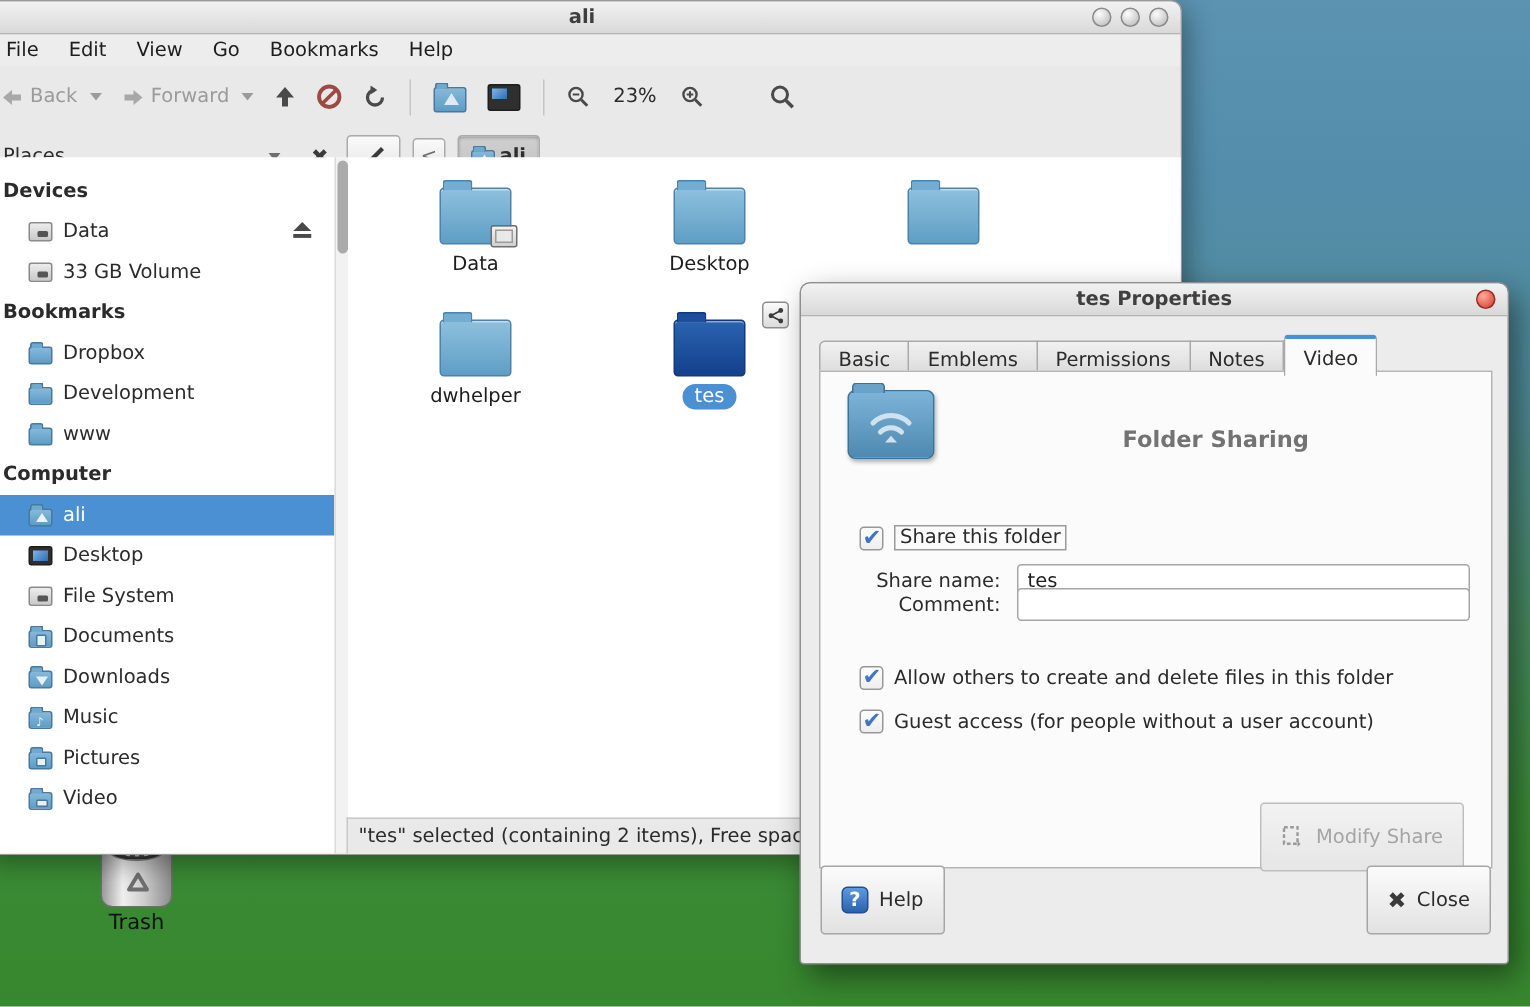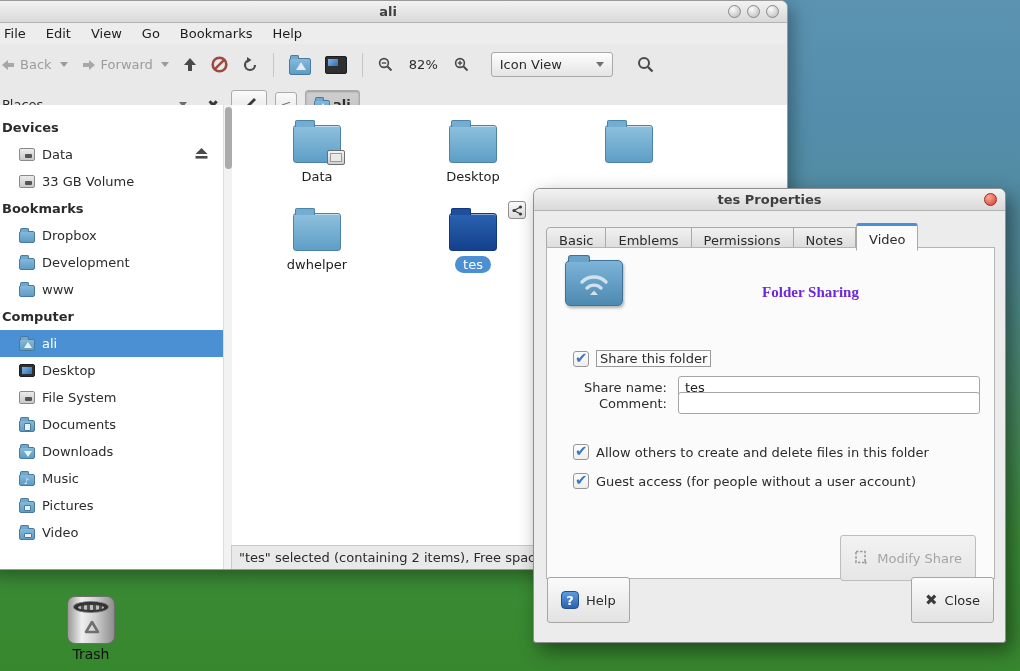--- a/index.html
+++ b/index.html
@@ -2,21 +2,21 @@
 <html><head>
 <meta charset="utf-8">
 <style>
   * { margin:0; padding:0; box-sizing:border-box; }
   html,body { width:1020px; height:671px; overflow:hidden;
     font-family:"DejaVu Sans", sans-serif; font-size:13px; color:#2e2e2e; }
   body { position:relative;
     background:linear-gradient(180deg,#5b93b1 0%,#538dab 18%,#4f8a96 40%,#47895f 62%,#3b8c38 80%,#37872e 100%); }
 
   
-  .trash { position:absolute; left:46px; top:596px; width:90px; text-align:center; cursor:default; }
+  .trash { position:absolute; left:46px; top:557px; width:90px; text-align:center; cursor:default; }
   .trash .can { width:48px; height:48px; margin:0 auto; border-radius:8px;
     background:linear-gradient(90deg,#9a9a9a,#efefef 30%,#cfcfcf 60%,#8d8d8d); border:1px solid #6f6f6f; position:relative; overflow:hidden;}
   .trash .lid { position:absolute; top:4px; left:5px; right:5px; height:12px; border-radius:50%;
     background:radial-gradient(#4a4a4a,#222); border:1px solid #777; }
   .trash .lid::after { content:""; position:absolute; left:4px; top:3px; right:4px; height:5px;
     background:repeating-linear-gradient(90deg,#ddd 0 3px,#555 3px 6px); border-radius:50%; opacity:.8;}
   .trash .recy { position:absolute; left:14px; top:22px; }
   .trash .tlabel { margin-top:2px; color:#111; font-size:14px; }
 
   
@@ -118,21 +118,21 @@
   .tab.active { height:28px; background:#fbfbfb; border-top:3px solid #4a90d9; border-left-width:1px;
     border-bottom:1px solid #fbfbfb; border-radius:3px 3px 0 0; position:relative; z-index:2; }
   .tabframe { position:absolute; left:12px; top:58px; width:449px; height:332px; background:#fbfbfb;
     border:1px solid #b4b4b4; }
   .share-icon { position:absolute; left:18px; top:12px; width:58px; height:46px; border-radius:5px;
     background:linear-gradient(#7db4d8,#4e89b1); border:1px solid #3e7296;
     box-shadow:1px 2px 3px rgba(0,0,0,.3); }
   .share-icon::before { content:""; position:absolute; top:-6px; left:2px; width:20px; height:6px;
     border-radius:3px 3px 0 0; background:#6aa3c9; border:1px solid #3e7296; border-bottom:none; }
   .fs-head { position:absolute; left:90px; right:10px; top:36px; text-align:center;
-    font-weight:bold; font-size:15px; color:#6d28d9;font-family:Liberation Serif, serif; }
+    font-weight:bold; font-size:15px; color:#737373; }
   .cbrow { position:absolute; display:flex; align-items:center; gap:7px; color:#2b2b2b; }
   .cb { width:16px; height:16px; border:1px solid #979797; border-radius:3px; flex:none;
     background:linear-gradient(#fdfdfd,#eee); position:relative; }
   .cb.checked::after { content:"✔"; position:absolute; left:1px; top:-3px; color:#3f76c4;
     font-size:15px; font-weight:bold; }
   .cblabel.focus { border:1px solid #9a9a9a; padding:0 3px;text-align:center; }
   .formrow { position:absolute; display:flex; align-items:center; }
   .formrow .flbl { width:108px; text-align:right; margin-right:11px; color:#2b2b2b; }
   .tinput { width:302px; height:22px; border:1px solid #a6a6a6; border-radius:3px; background:#fff;
     padding:0 6px; font-family:"DejaVu Sans", sans-serif; font-size:13px; color:#1d1d1d; }
@@ -219,34 +219,30 @@
       <span class="mon-s" style="width:22px;height:18px;"></span>
     </span>
     <span class="tsep"></span>
     <span class="tbtn">
       <svg width="15" height="15" viewBox="0 0 15 15">
         <circle cx="6" cy="6" r="4.4" fill="none" stroke="#4a4a4a" stroke-width="1.6"></circle>
         <line x1="9.5" y1="9.5" x2="13.5" y2="13.5" stroke="#4a4a4a" stroke-width="2"></line>
         <line x1="3.8" y1="6" x2="8.2" y2="6" stroke="#4a4a4a" stroke-width="1.4"></line>
         </svg>
     </span>
-    <span class="zoomtxt">82%</span>
+    <span class="zoomtxt">23%</span>
     <span class="tbtn">
       <svg width="15" height="15" viewBox="0 0 15 15">
         <circle cx="6" cy="6" r="4.4" fill="none" stroke="#4a4a4a" stroke-width="1.6"></circle>
         <line x1="9.5" y1="9.5" x2="13.5" y2="13.5" stroke="#4a4a4a" stroke-width="2"></line>
         <line x1="3.8" y1="6" x2="8.2" y2="6" stroke="#4a4a4a" stroke-width="1.4"></line>
         <line x1="6" y1="3.8" x2="6" y2="8.2" stroke="#4a4a4a" stroke-width="1.4"></line>
         </svg>
     </span>
     <span style="width:12px"></span>
-    <span class="combo">
-      <span>Icon View</span>
-      <span class="chev"></span>
-    </span>
     <span style="width:14px"></span>
     <span class="tbtn">
       <svg width="17" height="17" viewBox="0 0 17 17">
         <circle cx="7" cy="7" r="5" fill="none" stroke="#4a4a4a" stroke-width="2"></circle>
         <line x1="11" y1="11" x2="15.5" y2="15.5" stroke="#4a4a4a" stroke-width="2.4"></line>
         </svg>
     </span>
   </div>
 
   <div class="pathrow">

